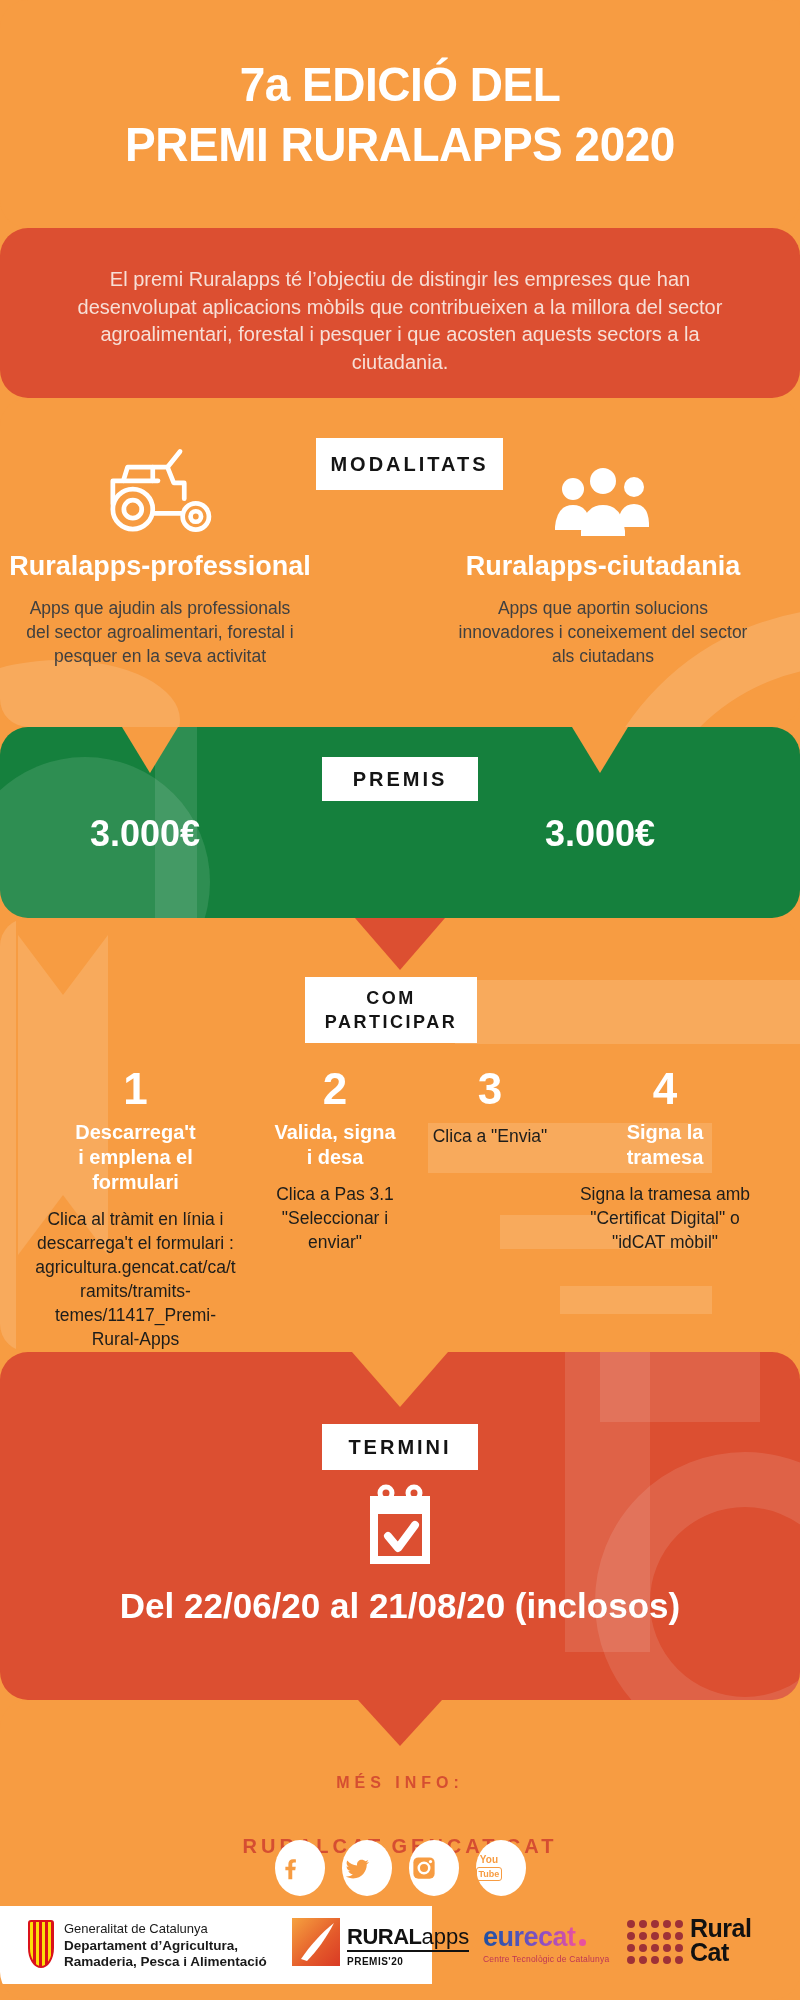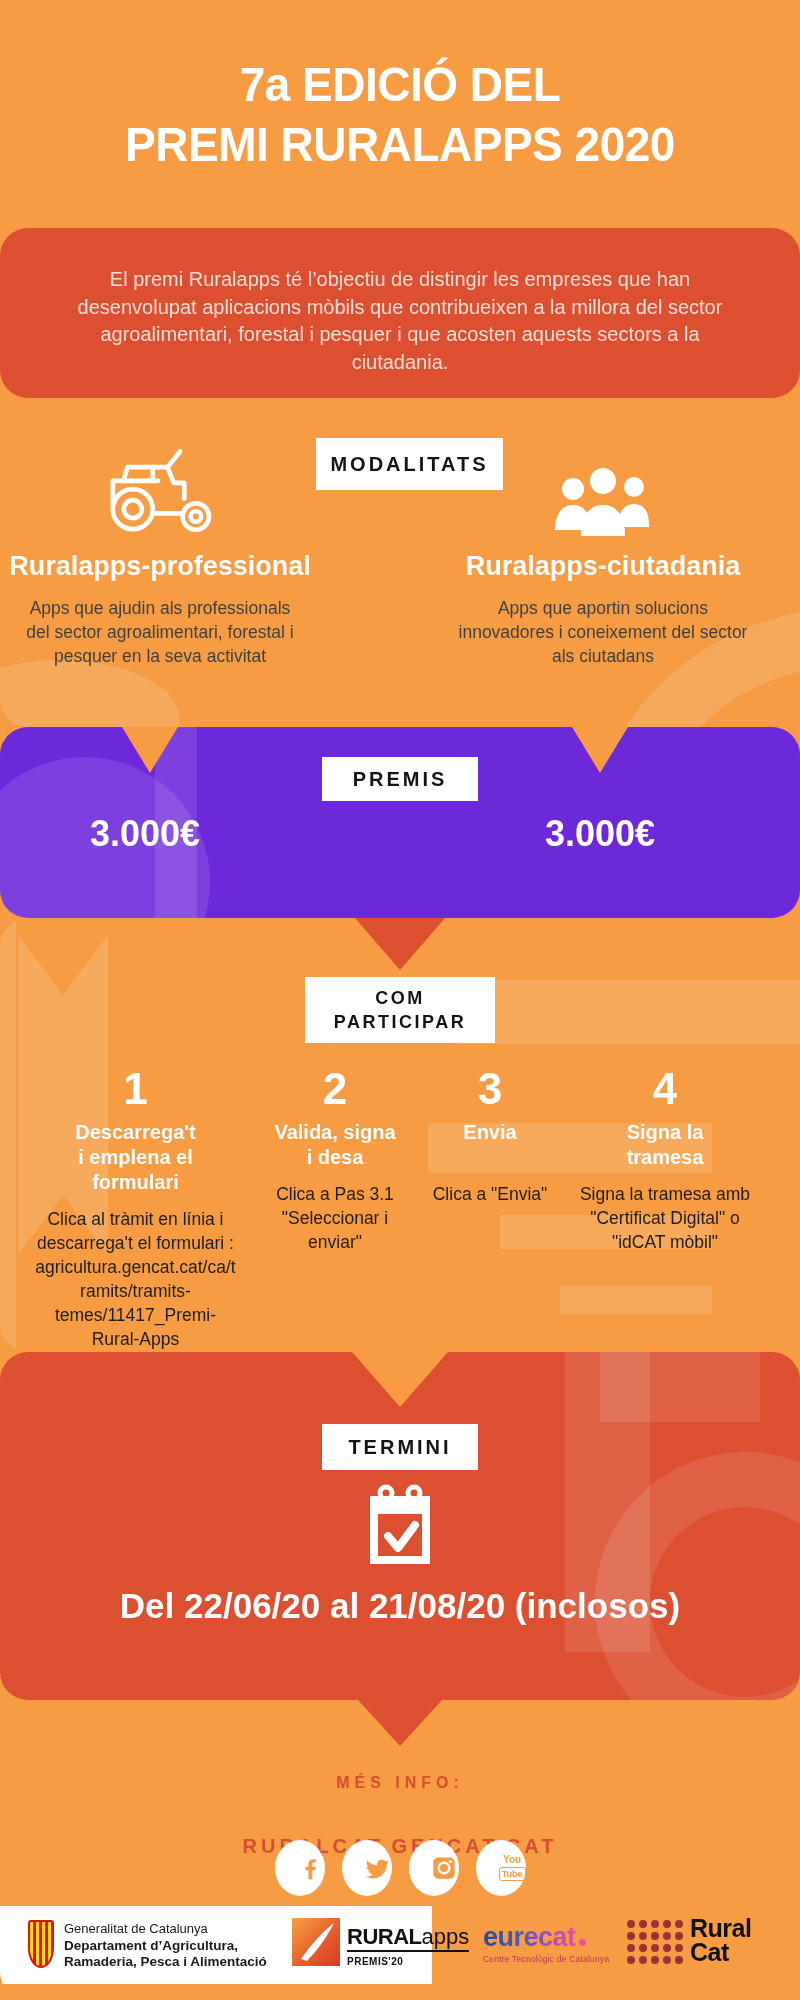--- a/index.html
+++ b/index.html
@@ -5,21 +5,21 @@
   html,body{margin:0;padding:0;background:#888;}
   .poster{
     position:relative;width:800px;height:2000px;margin:0 auto;
     font-family:"Liberation Sans","DejaVu Sans",sans-serif;
     overflow:hidden;background:#F79C42;
   }
   .sec{position:relative;width:800px;overflow:hidden;border-radius:28px;}
   .sec-header{height:228px;background:#F79C42;}
   .sec-intro{height:170px;background:#DC4F31;}
   .sec-modalitats{height:329px;background:#F79C42;}
-  .sec-premis{height:191px;background:#6d28d9;text-decoration:underline;}
+  .sec-premis{height:191px;background:#15803d;text-decoration:underline;}
   .sec-steps{height:434px;background:#F79C42;}
   .sec-termini{height:348px;background:#DC4F31;}
   .sec-footer{height:300px;background:#F79C42;}
 
   
   .wm{position:absolute;pointer-events:none;}
   .wm-ring{border-radius:50%;border:52px solid rgba(255,255,255,0.14);}
   .wm-fill{background:rgba(255,255,255,0.14);}
   .wm-red{background:rgba(255,255,255,0.11);}
 
@@ -60,21 +60,21 @@
   .step-number{color:#fff;font-weight:700;font-size:44px;line-height:46px;}
   .step-title{color:#fff;font-weight:700;font-size:20px;line-height:25px;margin-top:8px;min-height:50px;}
   .step-desc{color:#1D1D1B;font-size:17.5px;line-height:24px;margin-top:12px;overflow-wrap:anywhere;}
 
   
   .date-range{position:absolute;top:234px;width:800px;text-align:center;color:#ffffff;font-weight:700;font-size:35px;}
 
   
   .more-info{position:absolute;width:800px;text-align:center;color:#D54E31;font-weight:700;}
   .social-row{position:absolute;top:140px;width:800px;display:flex;justify-content:center;gap:17px;}
-  .social-btn{width:50px;height:56px;border-radius:50%;background:#fff;display:flex;align-items:center;justify-content:flex-end;}
+  .social-btn{width:50px;height:56px;border-radius:50%;background:#fff;display:flex;align-items:center;justify-content:flex-start;}
   .logo-strip{position:absolute;bottom:16px;left:0;width:800px;height:78px;}
   .logo-strip-white{position:absolute;left:0;top:0;width:432px;height:78px;background:#fff;}
   .gen-shield{
     position:absolute;left:28px;top:14px;width:26px;height:48px;
     background:repeating-linear-gradient(90deg,#FCDD09 0 3px,#DA121A 3px 6px);
     border:2px solid #DA121A;border-radius:3px 3px 13px 13px / 3px 3px 20px 20px;box-sizing:border-box;
   }
   .gen-text{position:absolute;left:64px;top:15px;color:#1A1A1A;font-size:13px;line-height:16.5px;}
   .gen-text .b{font-weight:700;font-size:13.5px;}
   .ra-square{position:absolute;left:292px;top:12px;width:48px;height:48px;background:linear-gradient(135deg,#F6A23F 0%,#E45A2B 60%,#D93A24 100%);}
@@ -166,21 +166,21 @@
     <div class="wm wm-fill" style="left:18px;top:17px;width:90px;height:320px;"></div>
     <div class="tri" style="left:18px;top:17px;border-left:45px solid transparent;border-right:45px solid transparent;border-top:60px solid #F79C42;"></div>
     <div class="tri" style="left:18px;top:277px;border-left:45px solid transparent;border-right:45px solid transparent;border-bottom:60px solid #F79C42;"></div>
     <div class="wm wm-fill" style="left:455px;top:62px;width:345px;height:64px;"></div>
     <div class="wm wm-fill" style="left:428px;top:205px;width:284px;height:50px;"></div>
     <div class="wm wm-fill" style="left:500px;top:297px;width:212px;height:34px;"></div>
     <div class="wm wm-fill" style="left:560px;top:368px;width:152px;height:28px;"></div>
 
     <div class="tri tri-red-down" style="left:355px;top:0;"></div>
 
-    <div class="label-box" style="left:305px;top:59px;width:190px;height:66px;font-size:18px;letter-spacing:2.5px;line-height:24px;">
+    <div class="label-box" style="left:305px;top:59px;width:172px;height:66px;font-size:18px;letter-spacing:2.5px;line-height:24px;">
       <div>
         <div>COM</div>
         <div>PARTICIPAR</div>
       </div>
     </div>
 
     <div class="step" style="left:33px;width:205px;">
       <div class="step-number">1</div>
       <div class="step-title">
         <div>Descarrega't</div>
@@ -193,24 +193,20 @@
       <div class="step-number">2</div>
       <div class="step-title">
         <div>Valida, signa</div>
         <div>i desa</div>
       </div>
       <div class="step-desc">Clica a Pas 3.1 "Seleccionar i enviar"</div>
     </div>
 
     <div class="step" style="left:420px;width:140px;">
       <div class="step-number">3</div>
-      <div class="step-title">
-        <div>Envia</div>
-        <div></div>
-      </div>
       <div class="step-desc">Clica a "Envia"</div>
     </div>
 
     <div class="step" style="left:575px;width:180px;">
       <div class="step-number">4</div>
       <div class="step-title">
         <div>Signa la</div>
         <div>tramesa</div>
       </div>
       <div class="step-desc">Signa la tramesa amb "Certificat Digital" o "idCAT mòbil"</div>

